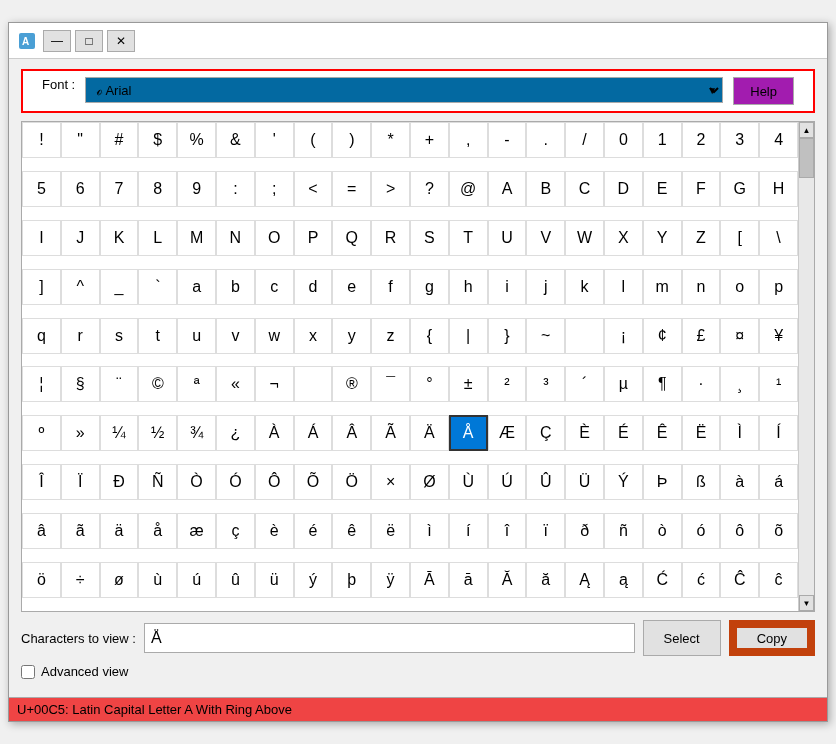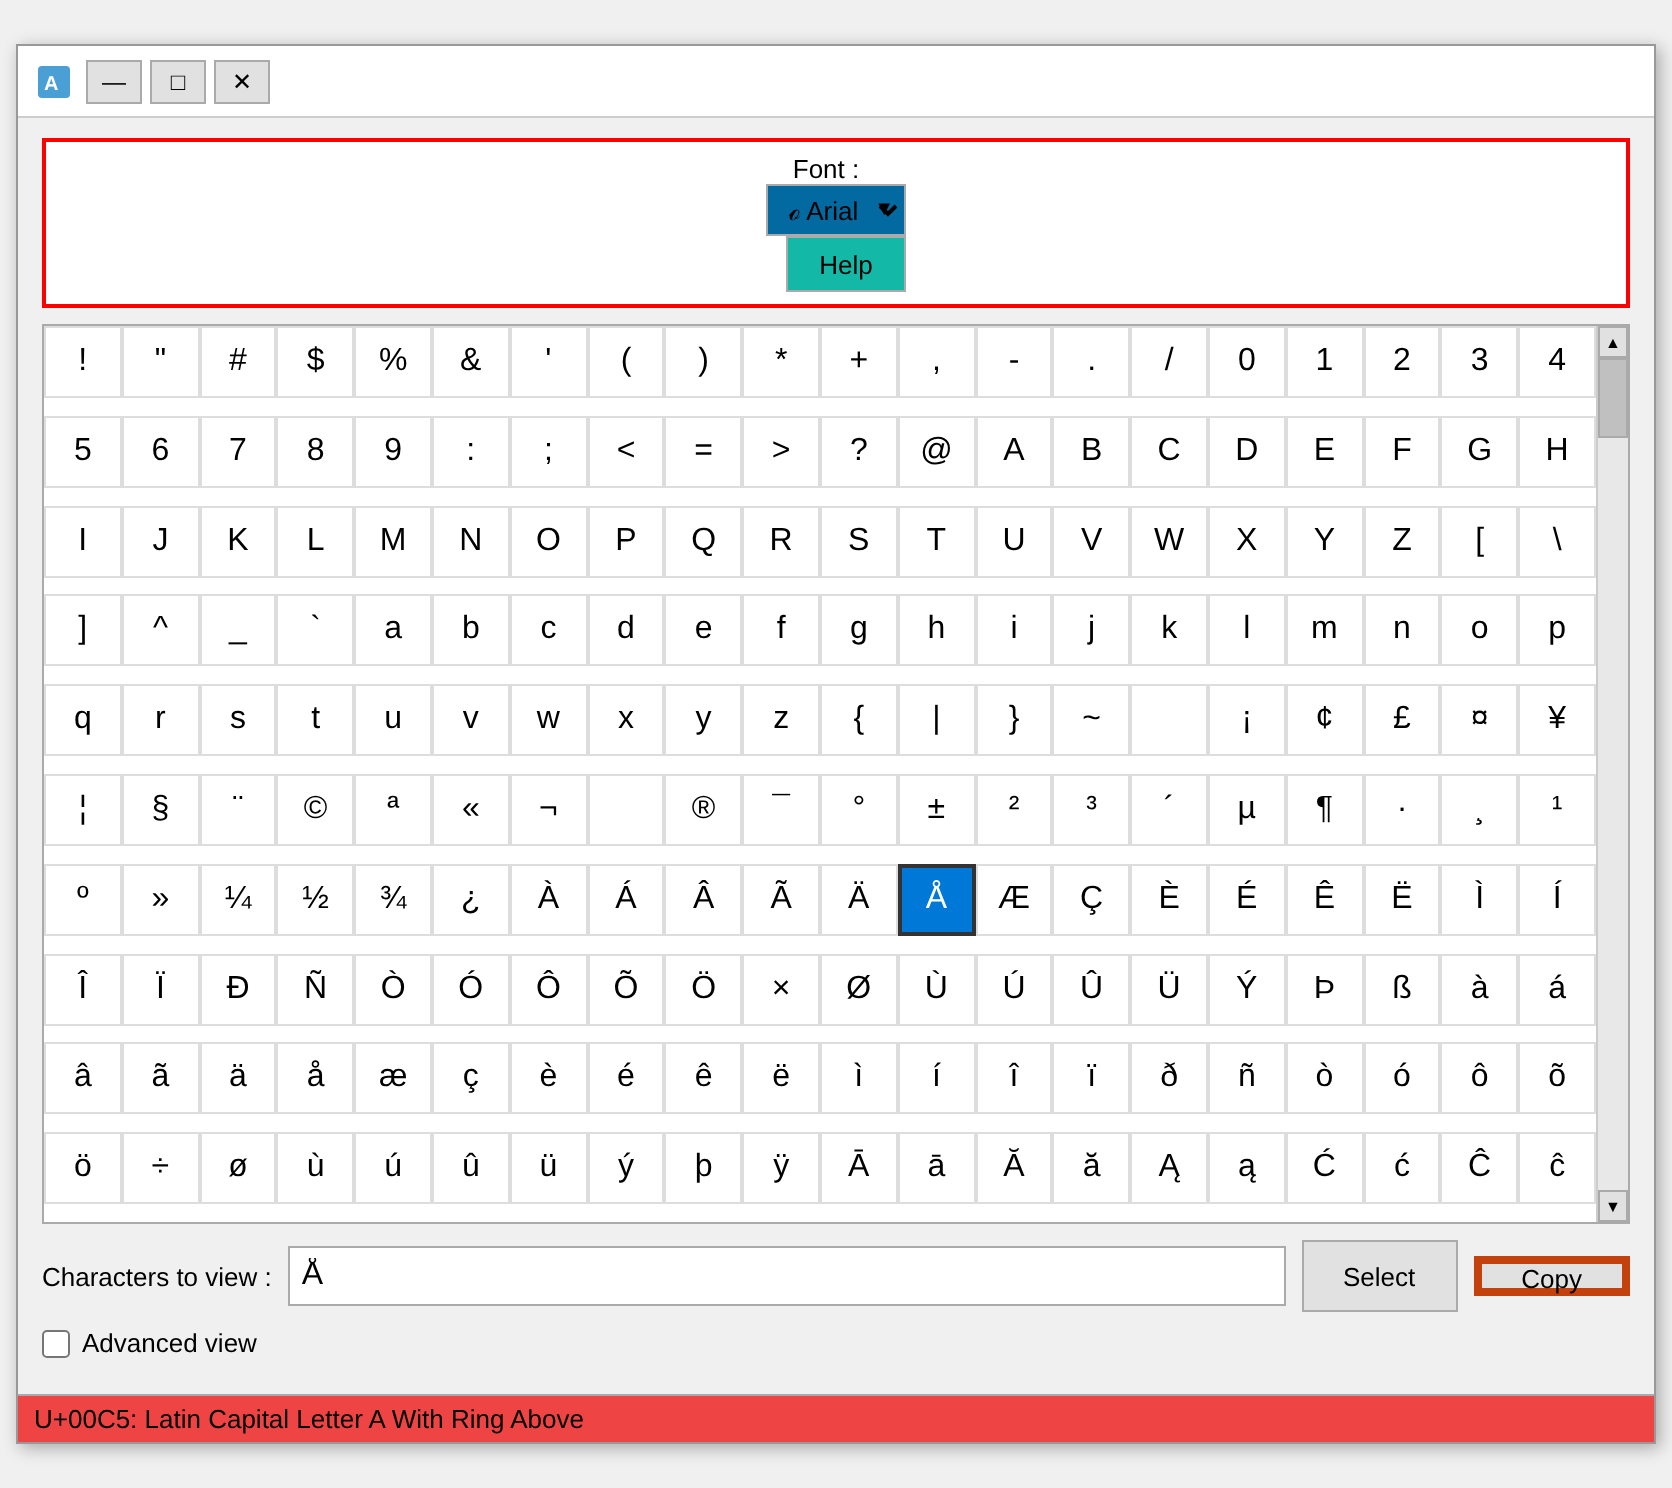--- a/index.html
+++ b/index.html
@@ -58,26 +58,25 @@
       justify-content: center;
     }
     .content {
       padding: 10px 12px;
       display: flex;
       flex-direction: column;
       flex: 1;
     }
     .font-row {
       display: flex;
-      align-items: center;
+      align-items: flex-start;
       margin-bottom: 8px;
       border: 2px solid red;
-      padding: 6px 0;
+      padding: 6px 19px;
       background: #fff;
-      flex-direction: column;
     }
     .font-label {
       font-size: 13px;
       margin-right: 10px;
       white-space: nowrap;
     }
     .font-select-wrapper {
       flex: 1;
       position: relative;
     }
@@ -97,21 +96,21 @@
       transform: translateY(-50%);
       pointer-events: none;
       font-size: 10px;
     }
     .help-btn {
       margin-left: 10px;
       height: 28px;
       padding: 0 16px;
       font-size: 13px;
       border: 1px solid #aaa;
-      background: #14b8a6;
+      background: #a21caf;
       cursor: pointer;
     }
     .char-grid-container {
       border: 1px solid #aaa;
       background: white;
       flex: 1;
       overflow: hidden;
       display: flex;
     }
     .char-grid {
@@ -189,24 +188,24 @@
     .select-btn {
       height: 36px;
       padding: 0 20px;
       font-size: 13px;
       border: 1px solid #aaa;
       background: #e1e1e1;
       cursor: pointer;
       white-space: nowrap;
     }
     .copy-btn {
-      height: 20px;
+      height: 36px;
       padding: 0 20px;
       font-size: 13px;
-      border: 4px solid #c2410c;
+      border: 8px solid #c2410c;
       background: #e1e1e1;
       cursor: pointer;
       white-space: nowrap;
     }
     .advanced-row {
       display: flex;
       align-items: center;
       gap: 6px;
       margin-bottom: 8px;
     }

